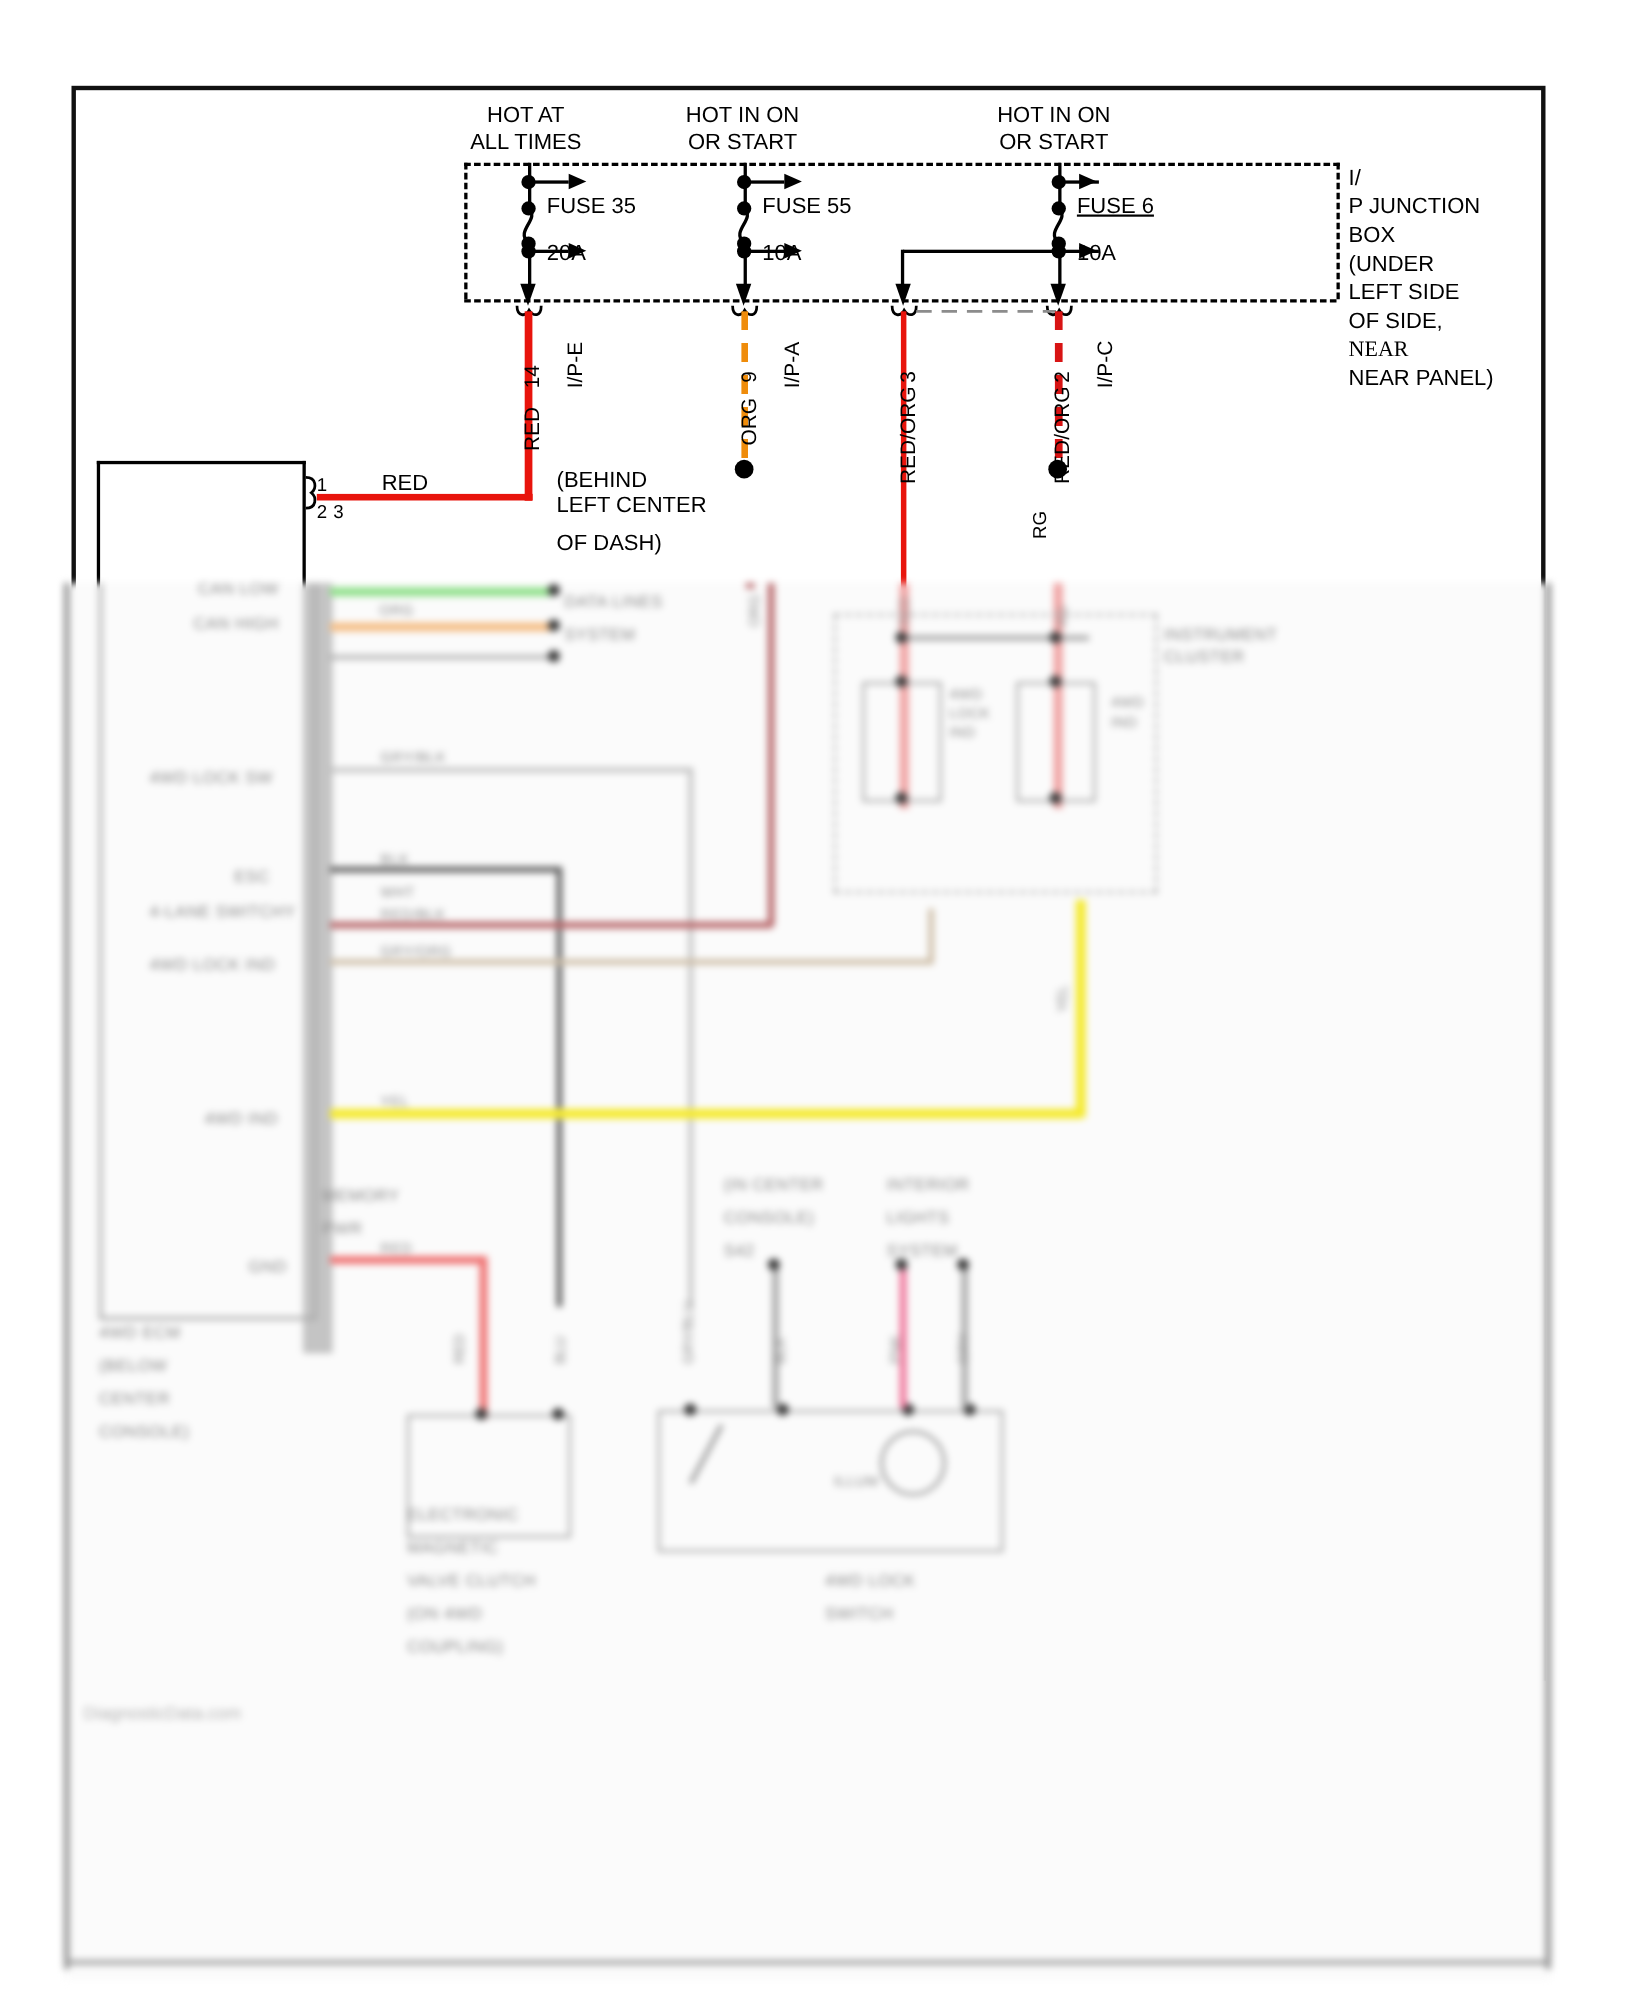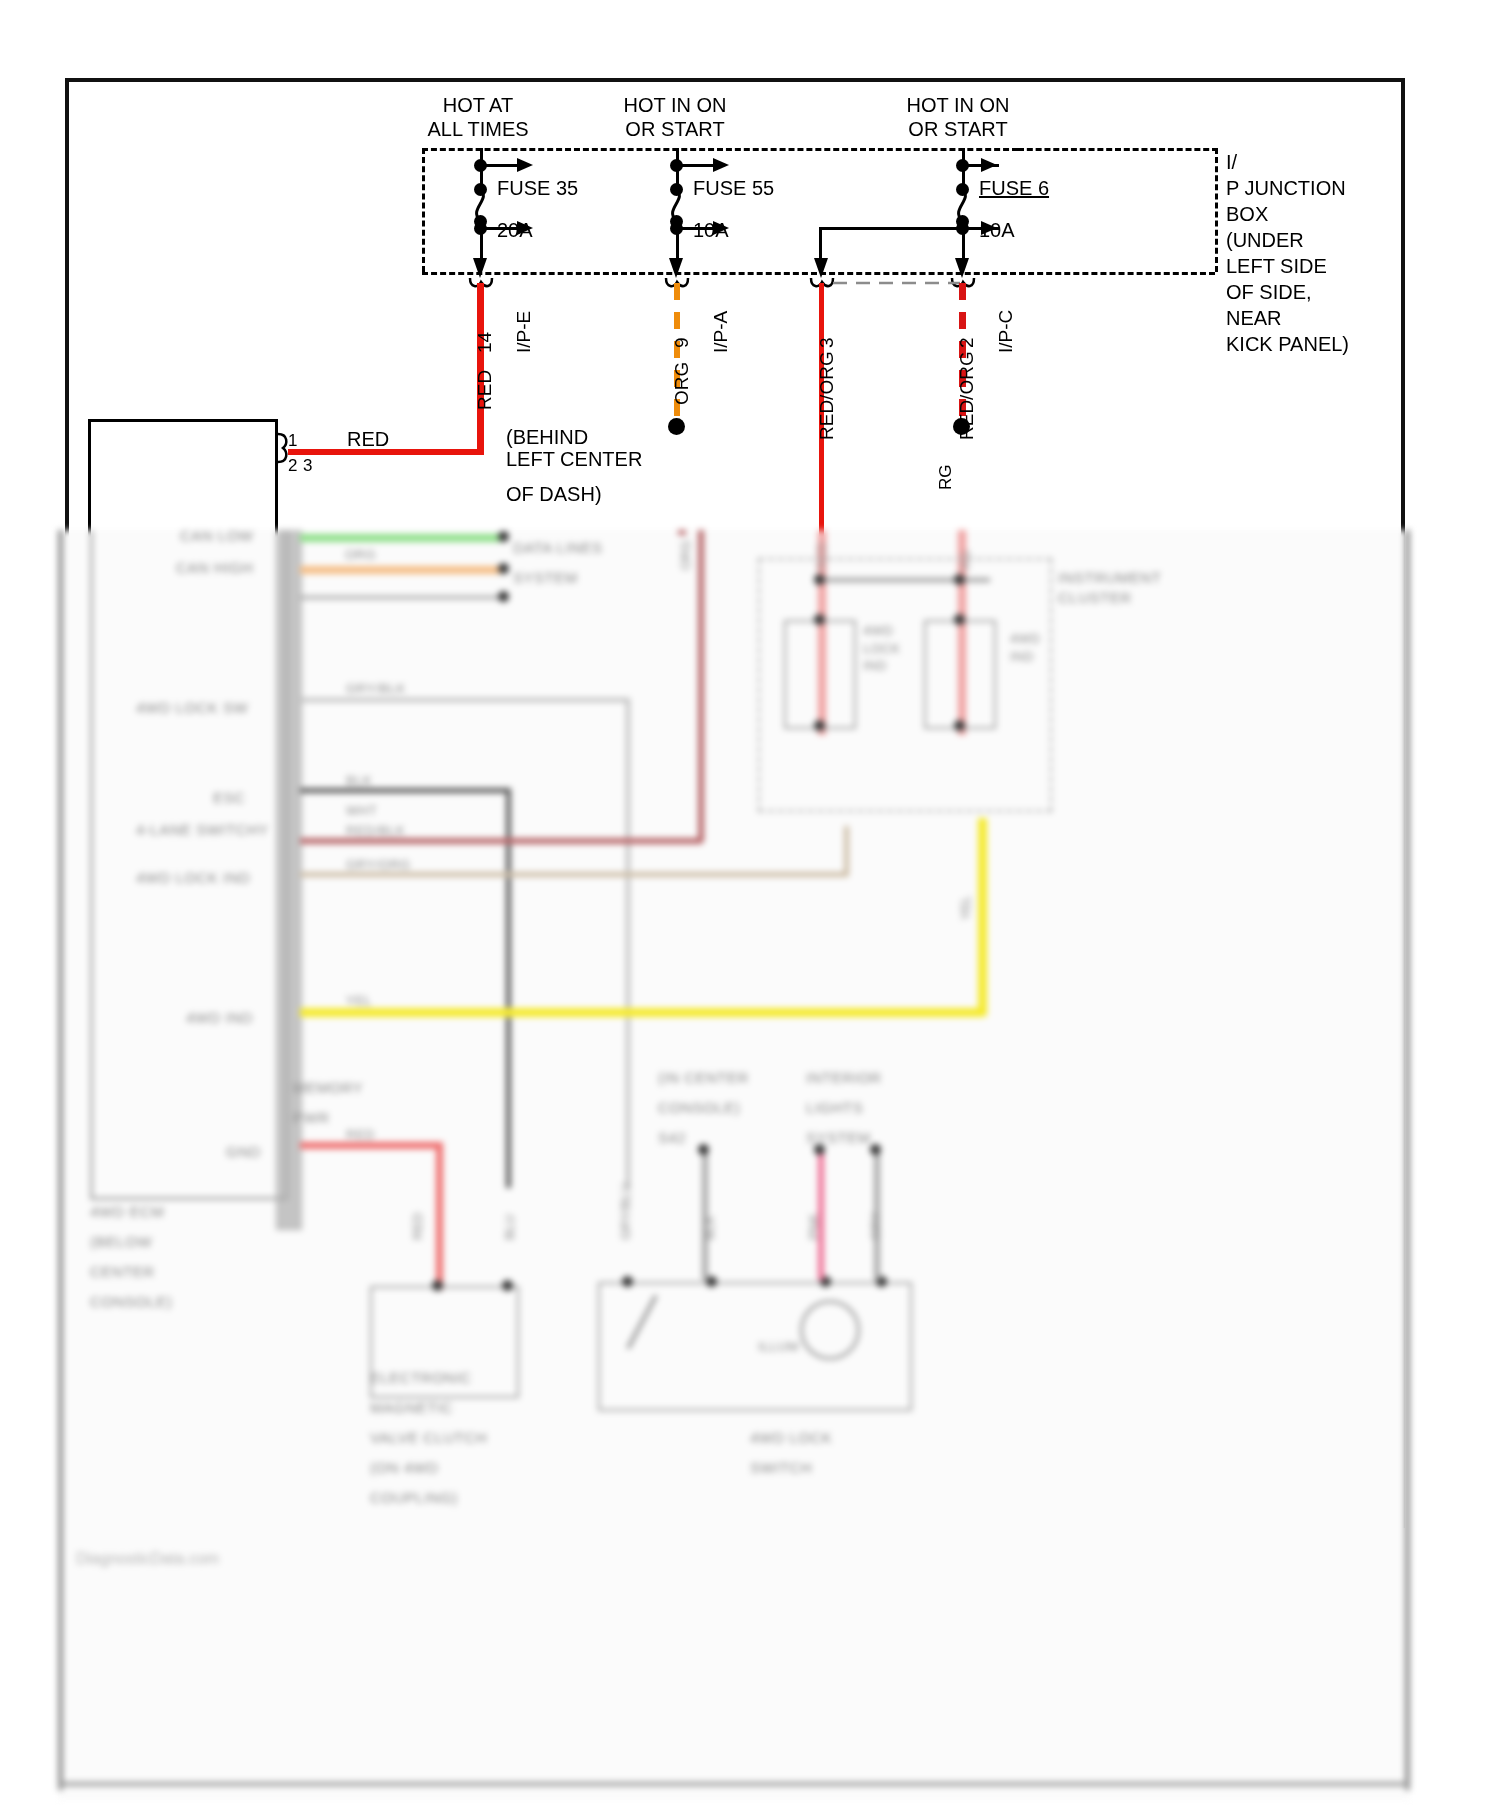--- a/index.html
+++ b/index.html
@@ -269,22 +269,22 @@
 
   <div class="hline" style="left:821px; top:227px; width:141px;"></div>
   <div class="vline" style="left:819px; top:227px; height:34px;"></div>
 
   <div class="txt t-side" style="left:1226px; top:150px;">I/</div>
   <div class="txt t-side" style="left:1226px; top:176px;">P JUNCTION</div>
   <div class="txt t-side" style="left:1226px; top:202px;">BOX</div>
   <div class="txt t-side" style="left:1226px; top:228px;">(UNDER</div>
   <div class="txt t-side" style="left:1226px; top:254px;">LEFT SIDE</div>
   <div class="txt t-side" style="left:1226px; top:280px;">OF SIDE,</div>
-  <div class="txt t-side" style="left:1226px; top:306px;">NEAR</div>
-  <div class="txt t-side" style="left:1226px; top:332px;">KICK PANEL)</div>
+  <div class="txt t-side" style="left:1226px; top:306px;font-family:Liberation Serif, serif;">NEAR</div>
+  <div class="txt t-side" style="left:1226px; top:332px;">NEAR PANEL)</div>
 
   <div class="wire w-red" style="left:477px; top:283px; width:7px; height:172px;"></div>
   <div class="vlabel" style="left:474px; top:353px;">14</div>
   <div class="vlabel" style="left:474px; top:353px; margin-left:0;"></div>
   <div class="vlabel" style="left:474px; top:410px;">RED</div>
   <div class="vlabel" style="left:513px; top:353px;">I/P-E</div>
 
   <div class="dashwire-org" style="left:674px; top:283px; height:142px;"></div>
   <div class="vlabel" style="left:671px; top:348px;">9</div>
   <div class="vlabel" style="left:671px; top:405px;">ORG</div>

